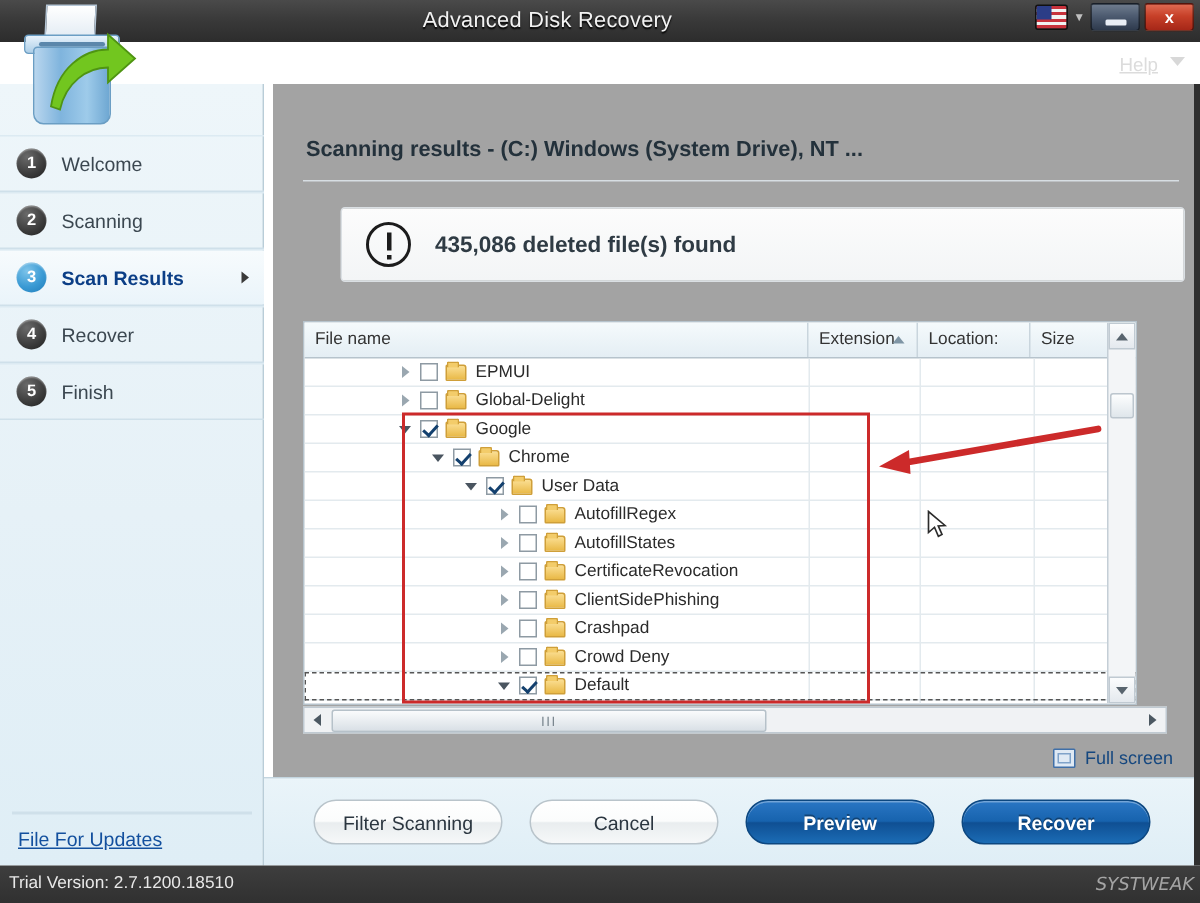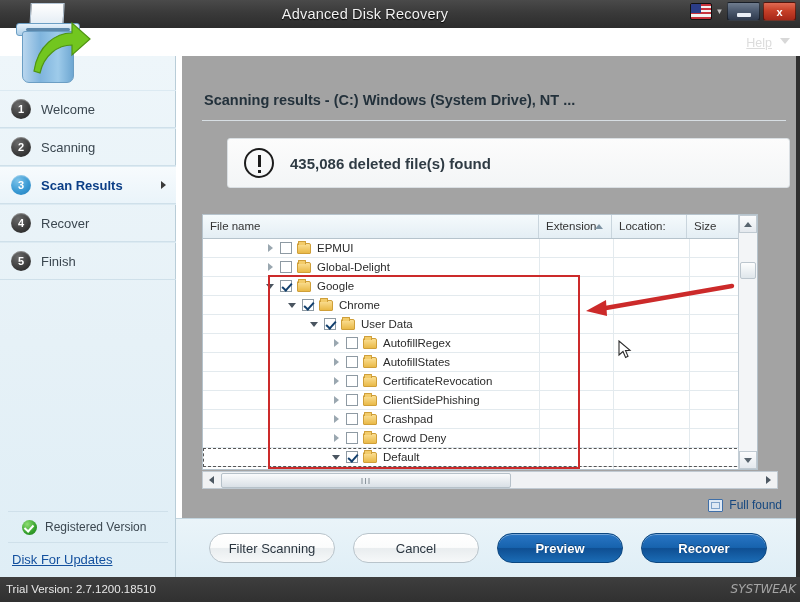--- a/index.html
+++ b/index.html
@@ -399,26 +399,22 @@
         <div class="nav-label">Recover</div>
       </div>
       <div class="nav-item">
         <div class="badge">5</div>
         <div class="nav-label">Finish</div>
       </div>
     </div>
 
     <div class="sidebar-foot">
       <div class="sidebar-sep"></div>
-      <div class="reg-row">
-        <div class="check-circle"></div>
-        <div class="reg-text">Registered Version</div>
-      </div>
       <div class="sidebar-sep"></div>
-      <div class="updates">Disk For Updates</div>
+      <div class="updates">File For Updates</div>
     </div>
   </div>
 
   <div class="main">
     <div class="page-title">Scanning results - (C:) Windows (System Drive), NT ...</div>
     <div class="title-rule"></div>
 
     <div class="banner">
       <div class="excl"></div>
       <div class="banner-text">435,086 deleted file(s) found</div>
@@ -553,21 +549,21 @@
           <div class="tri-l"></div>
         </div>
       <div class="hthumb">III</div>
       <div class="hs-btn" style="margin-left:auto;">
           <div class="tri-r"></div>
         </div>
     </div>
 
     <div class="fullscreen">
       <div class="fs-icon"></div>
-      <div class="fs-text">Full found</div>
+      <div class="fs-text">Full screen</div>
     </div>
   </div>
 
   <div class="annot-box"></div>
   <svg class="annot-arrow" viewBox="0 0 160 40">
     <line x1="152" y1="6" x2="20" y2="29" stroke="#cc2a2a" stroke-width="4.5" stroke-linecap="round"></line>
     <polygon points="6,31 26,20 27,36" fill="#cc2a2a"></polygon>
   </svg>
 
   <svg class="cursor" width="14" height="20" viewBox="0 0 14 20">

